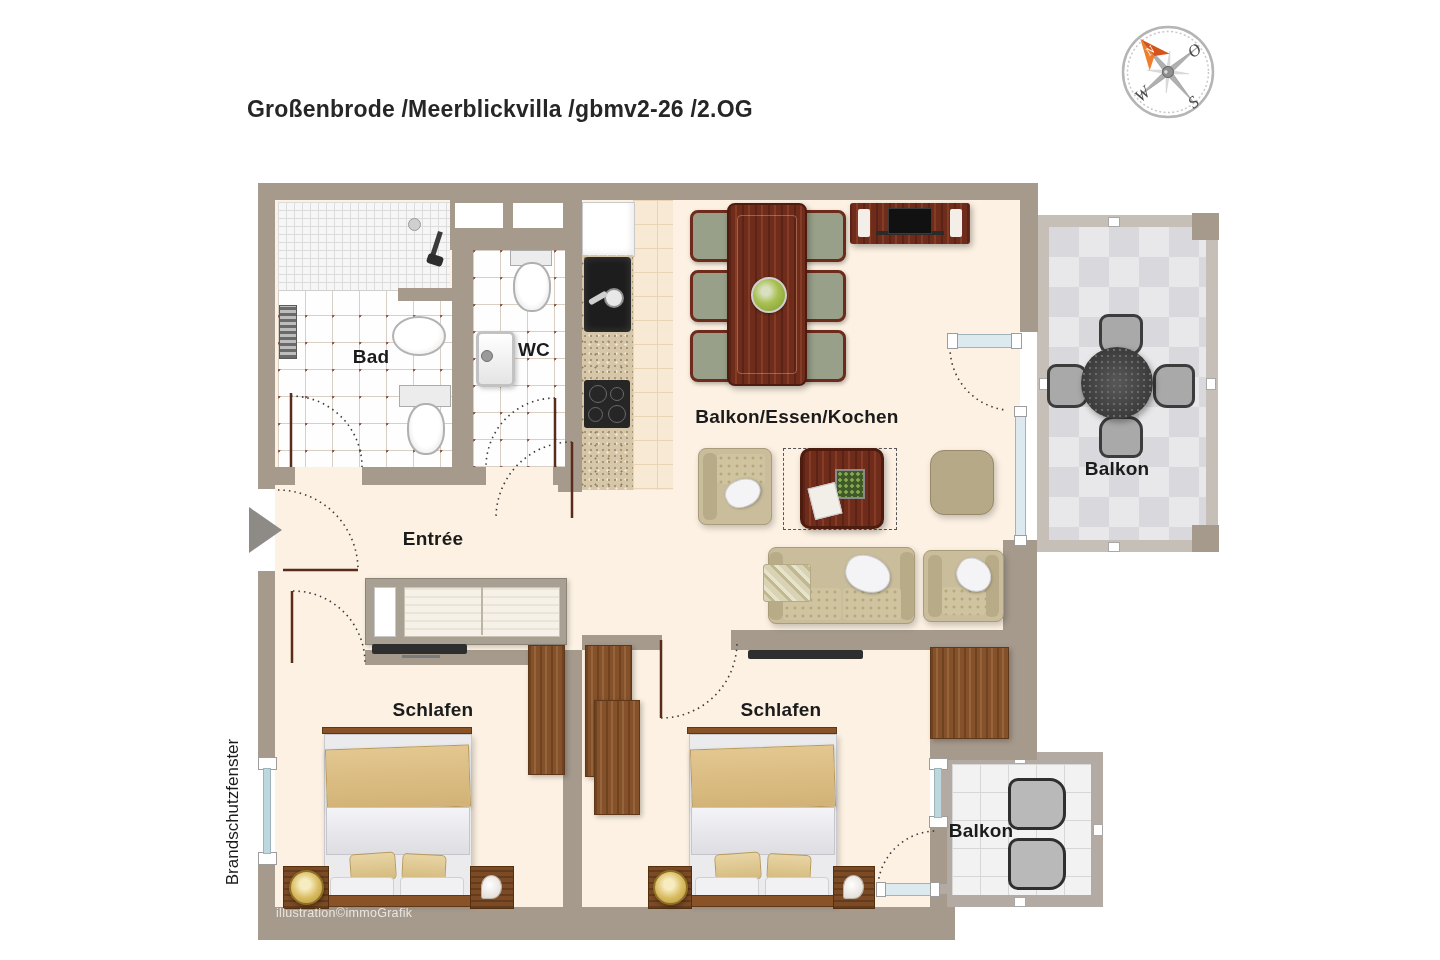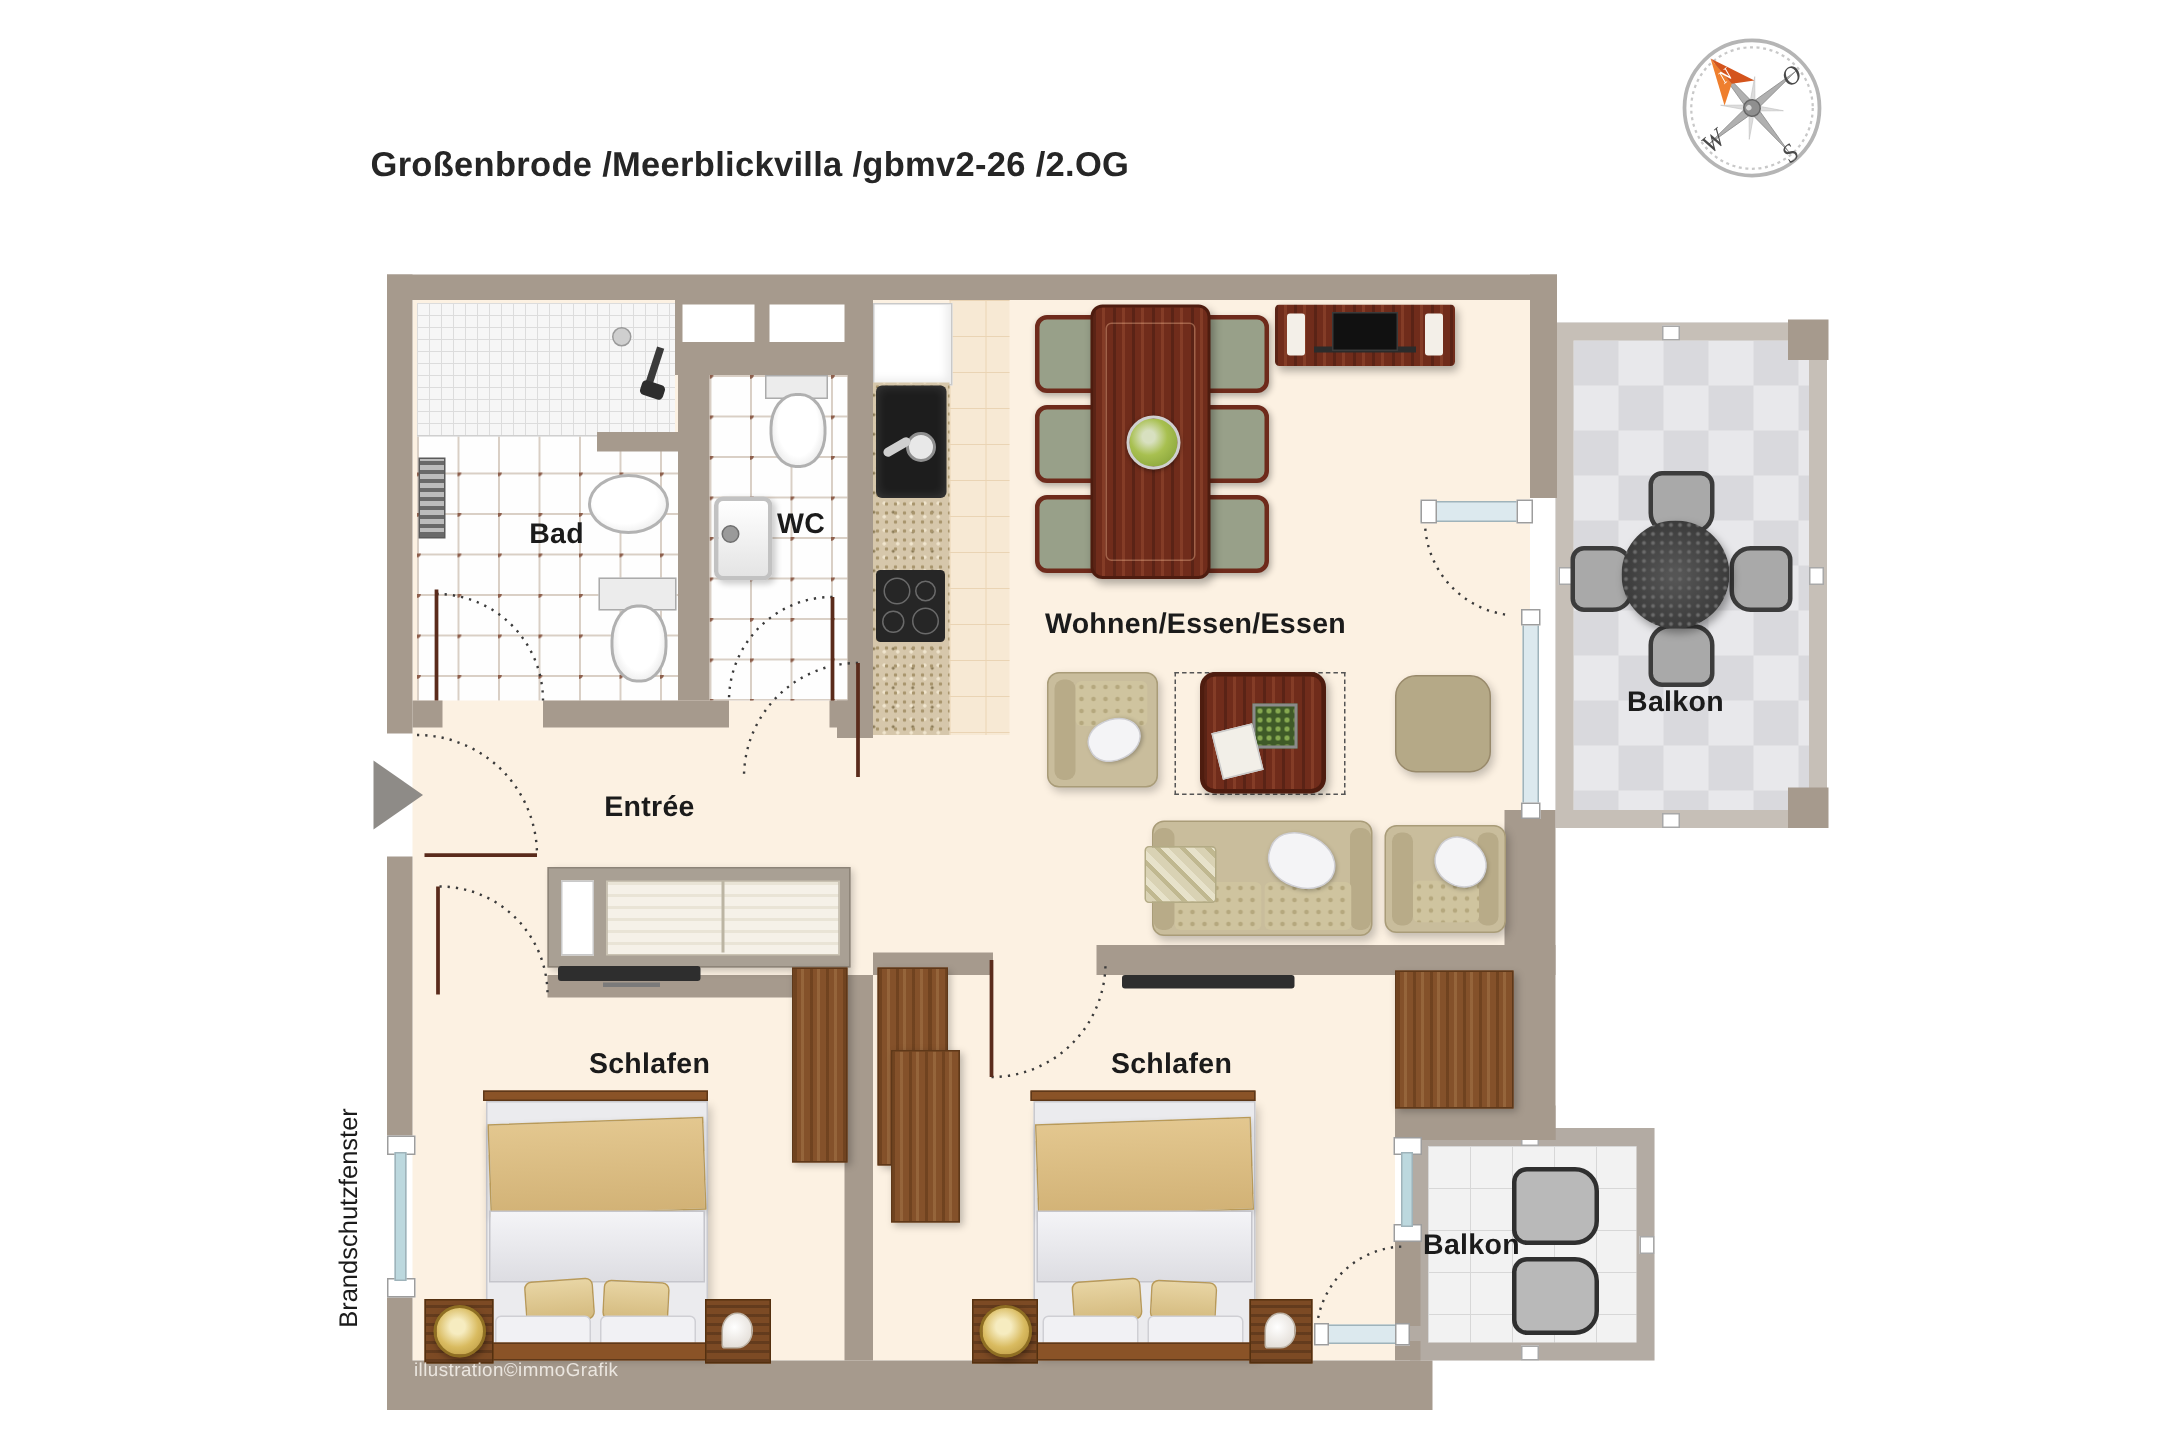--- a/index.html
+++ b/index.html
@@ -296,21 +296,21 @@
   <div class="glasscap" style="left:258px;top:852px;width:17px;height:11px;"></div>
   <div class="glassbar" style="left:263px;top:768px;width:6px;height:84px;background:#bcd8de;"></div>
 
   <div class="glasscap" style="left:929px;top:758px;width:17px;height:10px;"></div>
   <div class="glasscap" style="left:929px;top:816px;width:17px;height:10px;"></div>
   <div class="glassbar" style="left:934px;top:768px;width:6px;height:48px;background:#bcd8de;"></div>
 
   <div class="lbl" style="left:371px;top:357px;">Bad</div>
   <div class="lbl" style="left:534px;top:350px;">WC</div>
   <div class="lbl" style="left:433px;top:539px;">Entrée</div>
-  <div class="lbl" style="left:797px;top:417px;">Wohnen/Essen/Essen</div>
+  <div class="lbl" style="left:797px;top:417px;">Balkon/Essen/Kochen</div>
   <div class="lbl" style="left:433px;top:710px;">Schlafen</div>
   <div class="lbl" style="left:781px;top:710px;">Schlafen</div>
   <div class="lbl" style="left:1117px;top:469px;">Balkon</div>
   <div class="lbl" style="left:981px;top:831px;">Balkon</div>
   <div class="rot-label" style="left:233px;top:812px;">Brandschutzfenster</div>
   <div class="watermark" style="left:276px;top:906px;">illustration©immoGrafik</div>
 
 </div>
 
 </body></html>

